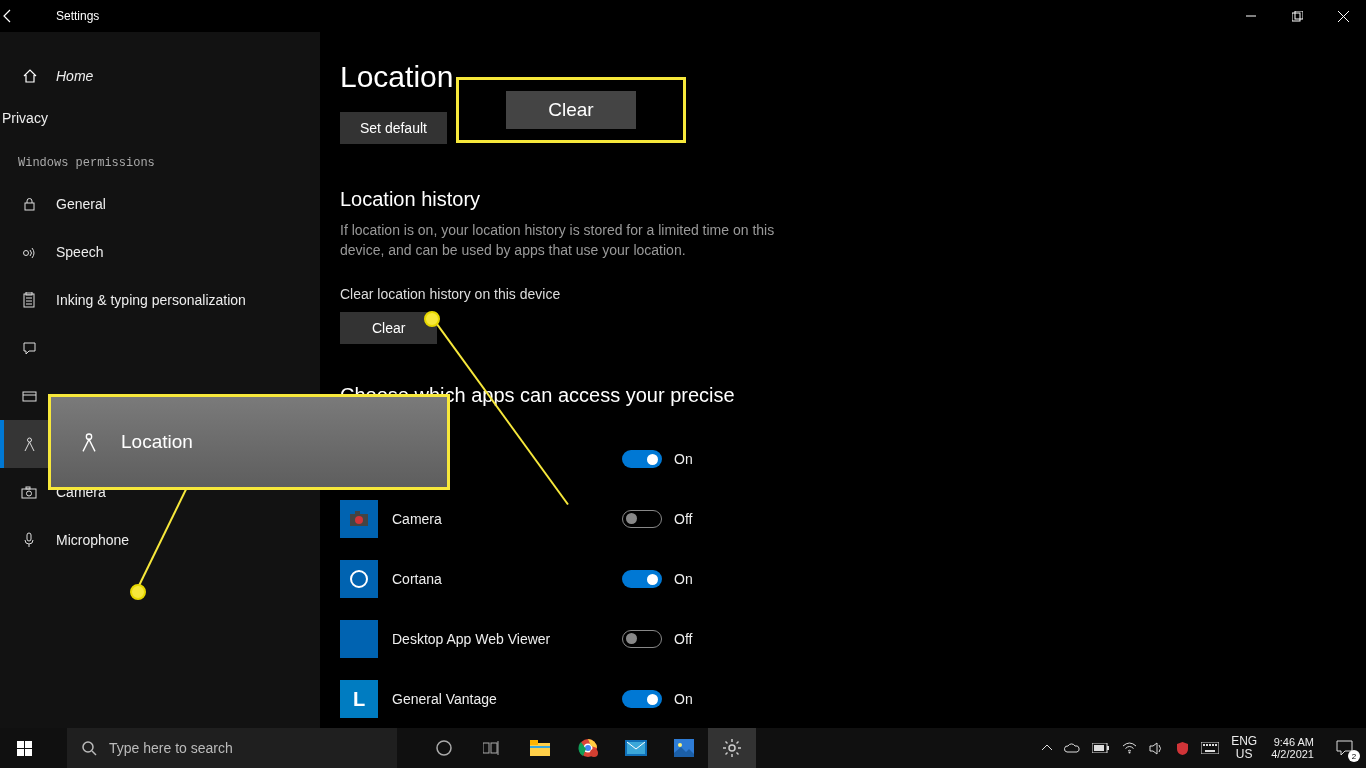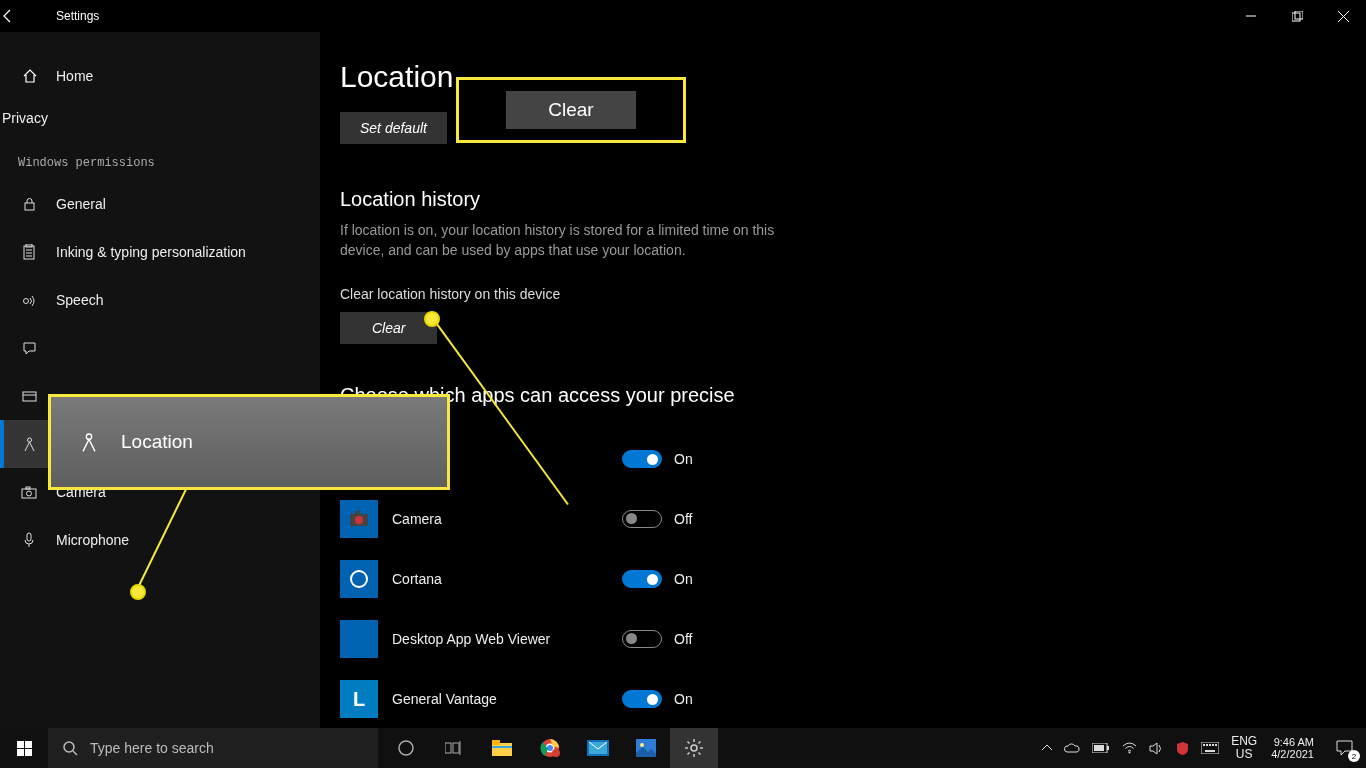--- a/index.html
+++ b/index.html
@@ -6,36 +6,36 @@
   html, body { width: 1366px; height: 768px; overflow: hidden; background: #000; color: #fff; }
   .window { position: relative; width: 1366px; height: 768px; }
   
   .titlebar { position: absolute; top: 0; left: 0; right: 0; height: 32px; display: flex; align-items: center; }
   .titlebar .back { width: 48px; text-align: center; color: #fff; font-size: 14px; cursor: pointer;}
   .titlebar .title { font-size: 12px; color: #fff; padding-left: 8px;}
   .titlebar .controls { margin-left: auto; display: flex; }
   .titlebar .controls .ctl { width: 46px; height: 32px; display:flex; align-items:center; justify-content:center; font-size:11px; color:#fff; cursor:pointer;}
   
   .sidebar { position: absolute; top: 32px; left: 0; width: 320px; bottom: 40px; background: rgba(60,60,60,0.3); padding-top: 24px;}
-  .sidebar .home { display:flex; align-items:center; padding: 10px 20px; font-size: 14px; cursor:pointer;}
+  .sidebar .home { display:flex; align-items:center; padding: 10px 20px; font-size: 14px; cursor:pointer;font-style:italic;}
   .sidebar .home .ico { width: 20px; margin-right: 16px; font-size: 15px;}
   .searchwrap { margin: 12px 16px 16px 16px; position: relative;}
   .search { width: 100%; height: 34px; background: rgba(0,0,0,0.25); border: 1px solid #555; color: #ccc; padding: 0 34px 0 10px; font-size: 13px;}
   .search::placeholder { color: #bbb;}
   .searchico { position:absolute; right: 10px; top: 8px; color:#bbb; font-size:13px;}
   .section-title { padding: 8px 18px 12px 2px; font-size: 14px; color: #eee;}
   .group-label { padding: 18px 18px 10px 18px; font-size: 12px; color: #aaa; font-family: Liberation Mono, monospace;}
   .navitem { display:flex; align-items:center; height: 48px; padding: 0 18px; font-size: 14px; color: #eee; cursor:pointer;}
   .navitem .ico { width: 22px; margin-right: 16px; font-size: 15px; color:#ddd; display:flex; align-items:center; justify-content:center;}
   .navitem.selected { background: rgba(120,120,120,0.35);}
   .navitem.selected::before { content:""; position:absolute; left:0; width:4px; height:48px; background:#0078d4;}
   
   .main { position:absolute; top:40px; left:340px; right:0; bottom:40px; overflow:hidden;}
   .main h1 { font-weight: 300; font-size: 30px; margin: 20px 0 18px 0;}
-  .btn { display:inline-block; background:#333; border:none; color:#fff; font-size:14px; padding:8px 20px; cursor:pointer;font-style:italic;}
+  .btn { display:inline-block; background:#333; border:none; color:#fff; font-size:14px; padding:8px 20px; cursor:pointer;}
   .main h2 { font-weight: 400; font-size: 20px; margin: 44px 0 10px 0;}
   .desc { font-size: 14px; color:#999; max-width: 460px; line-height: 1.4;}
   .sublabel { font-size: 14px; color:#ddd; margin-top: 26px; margin-bottom:10px;}
   .applist { margin-top: 22px;}
   .approw { display:flex; align-items:center; height: 60px;}
   .appico { width:38px; height:38px; background:#0063b1; margin-right: 14px; display:flex; align-items:center; justify-content:center; font-size:20px; color:#fff;}
   .appname { width: 230px; font-size: 14px; color:#eee;}
   .toggle { width:40px; height:18px; border-radius: 9px; position:relative; margin-right:12px; cursor:pointer;}
   .toggle.on { background:#0078d4;}
   .toggle.off { background:transparent; border:1.5px solid #888;}
@@ -46,21 +46,21 @@
   
   .callout { position:absolute; border: 3px solid #f7e83b; z-index: 50; pointer-events: none;}
   .callout.large-clear { left: 456px; top: 77px; width: 230px; height: 66px; background: rgba(0,0,0,0.6); display:flex; align-items:center; justify-content:center;}
   .callout.large-clear .inner { background: #444; color:#fff; font-size: 19px; padding: 8px 42px; pointer-events:auto;}
   .callout.large-loc { left: 48px; top: 394px; width: 402px; height: 96px; background: linear-gradient(#7a7a7a,#5e5e5e); display:flex; align-items:center; padding-left: 28px;}
   .callout.large-loc .ico { font-size: 19px; color:#fff; margin-right: 22px;}
   .callout.large-loc .txt { font-size: 19px; color:#fff;}
   .dot { position:absolute; width:16px; height:16px; border-radius:50%; background:#f7e83b; border:2px solid #e7d800; z-index:55;}
   .line { position:absolute; background:#f7e83b; z-index:49; transform-origin: top left;}
   
-  .taskbar { position:absolute; left:0; right:0; bottom:0; height:40px; background:#101010; display:flex; align-items:center;}
+  .taskbar { position:absolute; left:0; right:0; bottom:0; height:40px; background:#101010; display:flex; align-items:center;gap:19px;}
   .taskbar .start { width:48px; height:40px; display:flex; align-items:center; justify-content:center; cursor:pointer;}
   .taskbar .winlogo { display:grid; grid-template-columns: 7px 7px; grid-template-rows: 7px 7px; gap:1px;}
   .taskbar .winlogo span { background:#fff;}
   .taskbar .searchbar { width:330px; height:40px; background:#1f1f1f; display:flex; align-items:center; color:#bbb; font-size:14px; padding-left:14px; cursor:text;}
   .taskbar .searchbar .ico { margin-right:12px;}
   .taskbar .tasks { display:flex; align-items:center; height:40px; margin-left:4px;}
   .taskbar .tasks .ti { width:48px; height:40px; display:flex; align-items:center; justify-content:center; cursor:pointer;}
   .taskbar .tray { margin-left:auto; display:flex; align-items:center; height:40px; color:#eee; font-size:12px;}
   .taskbar .tray .ti { padding: 0 6px; cursor:pointer;}
   .taskbar .tray .clock { text-align:right; line-height:1.1; padding: 0 8px; font-size:11px;}
@@ -118,38 +118,38 @@
       <span class="ico">
           <svg width="15" height="15" viewBox="0 0 15 15">
             <rect x="3" y="6" width="9" height="7" stroke="#ddd" fill="none"></rect>
             <path d="M5 6 V4 a2.5 2.5 0 0 1 5 0 V6" stroke="#ddd" fill="none"></path>
           </svg>
         </span>
       <span>General</span>
     </div>
     <div class="navitem">
       <span class="ico">
+          <svg width="16" height="15" viewBox="0 0 16 15">
+            <circle cx="5" cy="8" r="2.5" stroke="#ddd" fill="none"></circle>
+            <path d="M9 5 Q12 8 9 11 M11 3 Q15 8 11 13" stroke="#ddd" fill="none"></path>
+          </svg>
+        </span>
+      <span>Speech</span>
+    </div>
+    <div class="navitem">
+      <span class="ico">
           <svg width="14" height="16" viewBox="0 0 14 16">
             <rect x="2" y="2" width="10" height="13" stroke="#ddd" fill="none"></rect>
             <rect x="4" y="0" width="6" height="3" stroke="#ddd" fill="none"></rect>
             <line x1="4" y1="6" x2="10" y2="6" stroke="#ddd"></line>
             <line x1="4" y1="9" x2="10" y2="9" stroke="#ddd"></line>
             <line x1="4" y1="12" x2="10" y2="12" stroke="#ddd"></line>
           </svg>
         </span>
       <span>Inking &amp; typing personalization</span>
-    </div>
-    <div class="navitem">
-      <span class="ico">
-          <svg width="16" height="15" viewBox="0 0 16 15">
-            <circle cx="5" cy="8" r="2.5" stroke="#ddd" fill="none"></circle>
-            <path d="M9 5 Q12 8 9 11 M11 3 Q15 8 11 13" stroke="#ddd" fill="none"></path>
-          </svg>
-        </span>
-      <span>Speech</span>
     </div>
     <div class="navitem">
       <span class="ico">
           <svg width="15" height="15" viewBox="0 0 15 15">
             <path d="M2 2 H13 V10 H7 L4 13 V10 H2 Z" stroke="#ddd" fill="none"></path>
           </svg>
         </span>
       <span></span>
     </div>
     <div class="navitem">

